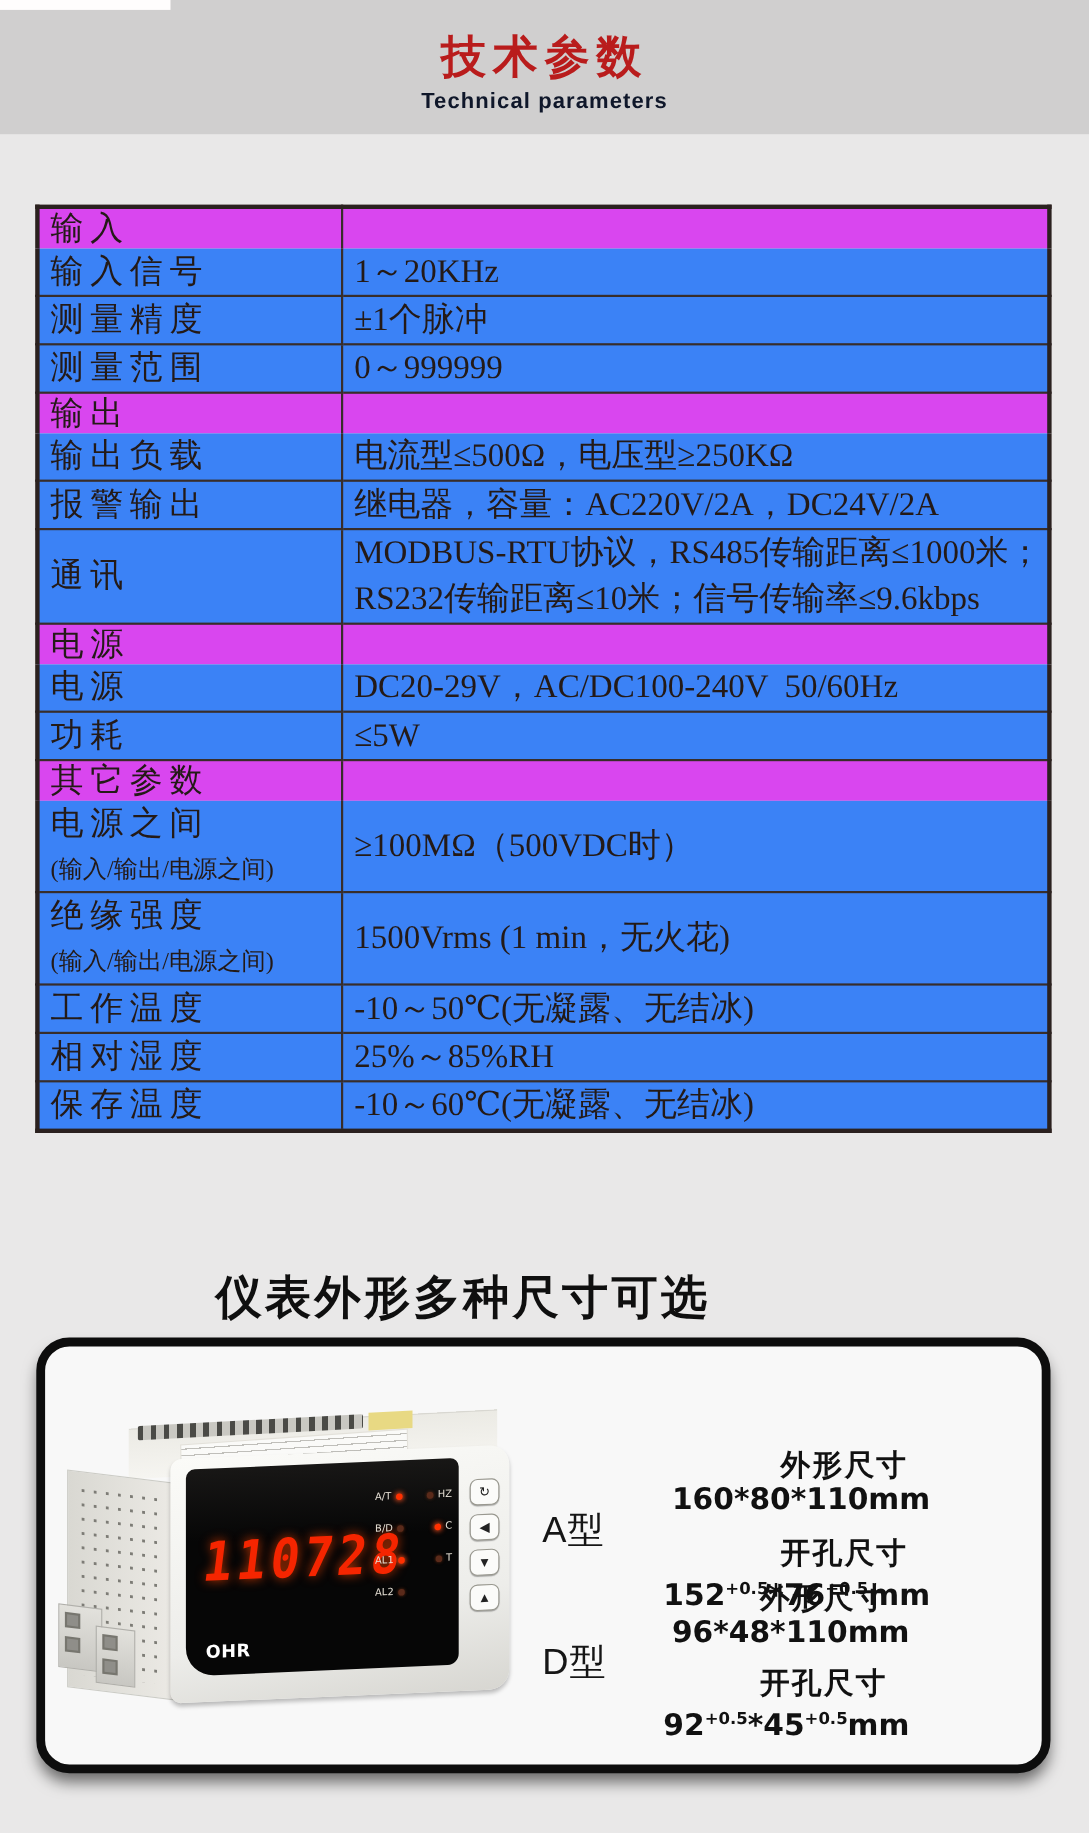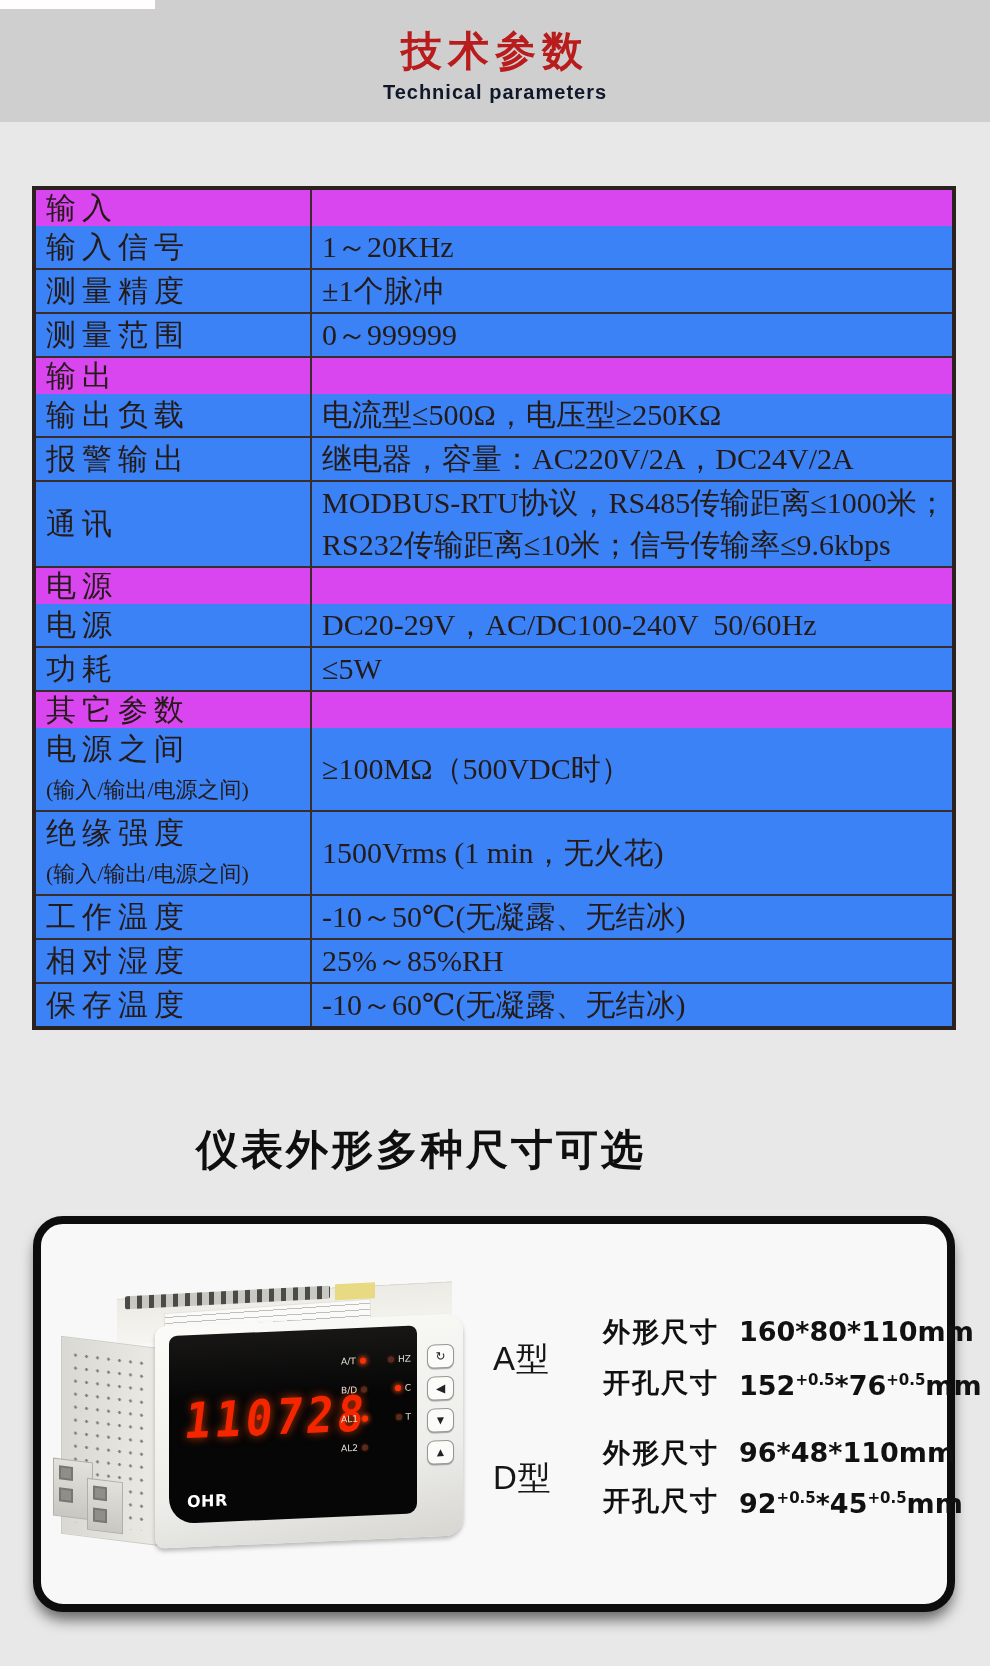--- a/index.html
+++ b/index.html
@@ -36,21 +36,21 @@
   tr.data td{ border-bottom:2px solid #382d2a; }
   tr:last-child td{ border-bottom:none; }
   td{ vertical-align:middle; padding:0 0 0 10px; }
   td.c1{ border-right:2px solid #382d2a; }
   .lbl{ font-size:30px; line-height:42px; letter-spacing:6px; white-space:nowrap; }
   tr.cat .lbl{ line-height:36px; }
   .sub{ font-size:22px; line-height:40px; letter-spacing:0; white-space:nowrap; }
   td.c2{ font-size:30px; line-height:42px; white-space:pre-wrap; }
   
   .section-heading{
-    position:absolute; left:0; top:1126px; width:842px; text-align:center;
+    position:absolute; left:0; top:1156px; width:842px; text-align:center;
     font-size:42px; line-height:48px; font-weight:700; letter-spacing:3px; color:#0f0f0f;
   }
   
   .shape-box{
     position:absolute; left:33px; top:1216px; width:922px; height:396px;
     background:#f8f8f8; border:8px solid #0d0d0d; border-radius:30px;
     box-shadow:0 10px 14px -2px rgba(0,0,0,.55);
   }
   
   .device{ position:absolute; left:14px; top:58px; width:420px; height:300px; }
@@ -124,21 +124,21 @@
   }
   
   .spec-group{ position:absolute; display:flex; align-items:center; }
   .spec-a{ left:452px; top:92px; }
   .spec-d{ left:452px; top:213px; }
   .model-name{
     width:110px; font-size:33px; font-weight:400; color:#161616; letter-spacing:1px;
   }
   .spec-lines{ display:flex; flex-direction:column; }
   .spec-a .spec-lines{ gap:16px; } .spec-d .spec-lines{ gap:13px; }
-  .spec-line{ display:flex; align-items:center; line-height:32px; white-space:nowrap; }
+  .spec-line{ display:flex; align-items:flex-end; line-height:32px; white-space:nowrap;flex-direction:column; }
   .spec-key{ font-size:27px; font-weight:700; letter-spacing:2px; margin-right:20px; color:#111; }
   .spec-val{ font-size:27px; font-weight:700; color:#111; font-family:"DejaVu Sans",sans-serif; }
   .spec-val sup{ font-size:15px; font-weight:700; vertical-align:super; }
 </style>
 </head>
 <body>
 
 <div class="header-band">
   <div class="page-title">技术参数</div>
   <div class="page-subtitle">Technical parameters</div>

